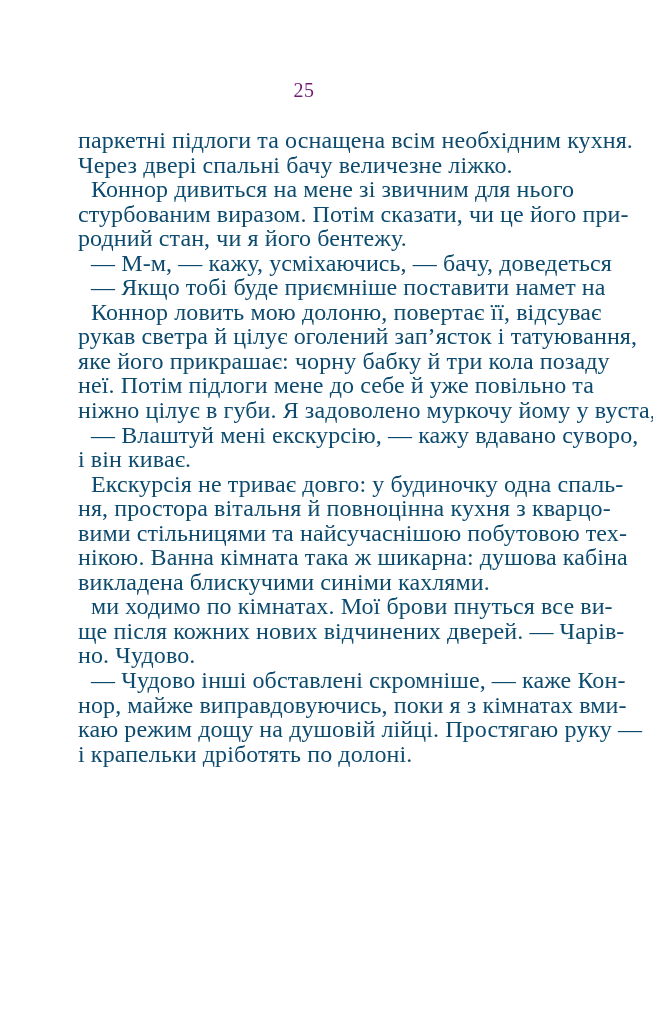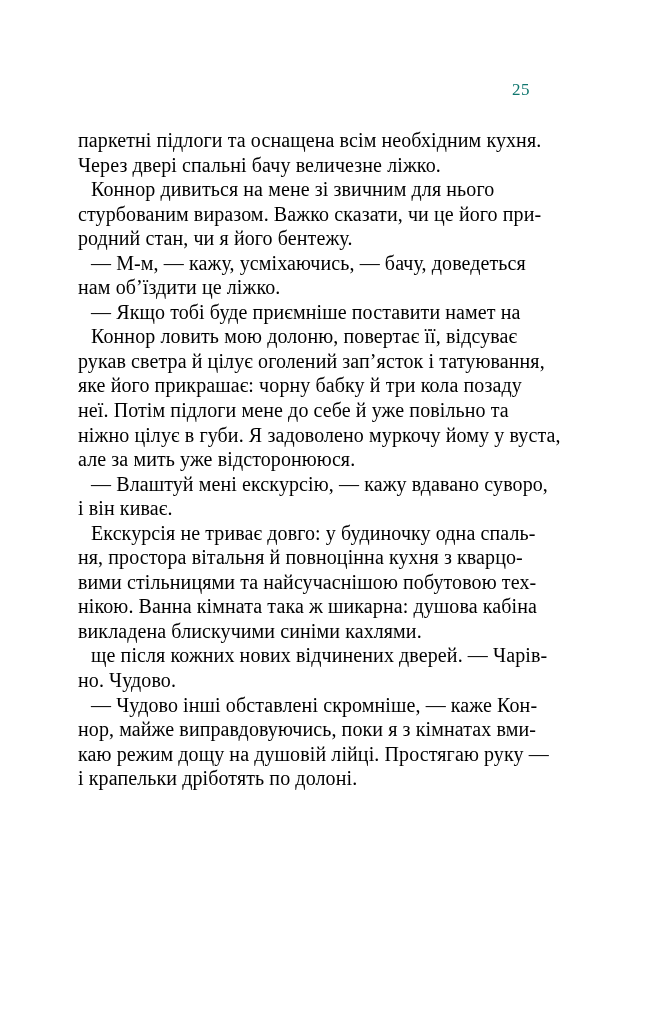--- a/index.html
+++ b/index.html
@@ -13,89 +13,88 @@
     height: 1024px;
     background: #ffffff;
     overflow: hidden;
     font-family: "Liberation Serif", "DejaVu Serif", serif;
   }
   .page-number {
     position: absolute;
     top: 81px;
     left: 78px;
     width: 452px;
-    text-align: right;
-    font-size: 17px;
+    text-align: center;
+    font-size: 20px;
     line-height: 18px;
-    color: #0f766e;
+    color: #701a75;
     letter-spacing: 0.5px;
   }
   .text-block {
     position: absolute;
     top: 128px;
     left: 78px;
     width: 464px;
   }
   .para {
     margin: 0;
     padding: 0;
   }
   .line {
-    font-size: 20px;
+    font-size: 24px;
     line-height: 24.55px;
-    color: #000000;
+    color: #0c4a6e;
     letter-spacing: 0.1px;
     white-space: nowrap;
   }
   .para.indent .line:first-child {
     padding-left: 13px;
   }
 </style>
 </head>
 <body>
 
 <div class="page">
   <div class="page-number">25</div>
   <div class="text-block" id="text-block">
       <div class="para">
         <div class="line">паркетні підлоги та оснащена всім необхідним кухня.</div>
         <div class="line">Через двері спальні бачу величезне ліжко.</div>
       </div>
       <div class="para indent">
         <div class="line">Коннор дивиться на мене зі звичним для нього</div>
-        <div class="line">стурбованим виразом. Важко сказати, чи це його при-</div>
+        <div class="line">стурбованим виразом. Потім сказати, чи це його при-</div>
         <div class="line">родний стан, чи я його бентежу.</div>
       </div>
       <div class="para indent">
         <div class="line">— М-м, — кажу, усміхаючись, — бачу, доведеться</div>
-        <div class="line">нам об’їздити це ліжко.</div>
       </div>
       <div class="para indent">
         <div class="line">— Якщо тобі буде приємніше поставити намет на</div>
       </div>
       <div class="para indent">
         <div class="line">Коннор ловить мою долоню, повертає її, відсуває</div>
         <div class="line">рукав светра й цілує оголений зап’ясток і татуювання,</div>
         <div class="line">яке його прикрашає: чорну бабку й три кола позаду</div>
         <div class="line">неї. Потім підлоги мене до себе й уже повільно та</div>
         <div class="line">ніжно цілує в губи. Я задоволено муркочу йому у вуста,</div>
-        <div class="line">але за мить уже відсторонююся.</div>
       </div>
       <div class="para indent">
         <div class="line">— Влаштуй мені екскурсію, — кажу вдавано суворо,</div>
         <div class="line">і він киває.</div>
       </div>
       <div class="para indent">
         <div class="line">Екскурсія не триває довго: у будиночку одна спаль-</div>
         <div class="line">ня, простора вітальня й повноцінна кухня з кварцо-</div>
         <div class="line">вими стільницями та найсучаснішою побутовою тех-</div>
         <div class="line">нікою. Ванна кімната така ж шикарна: душова кабіна</div>
         <div class="line">викладена блискучими синіми кахлями.</div>
       </div>
       <div class="para indent">
+        <div class="line">ми ходимо по кімнатах. Мої брови пнуться все ви-</div>
         <div class="line">ще після кожних нових відчинених дверей. — Чарів-</div>
         <div class="line">но. Чудово.</div>
       </div>
       <div class="para indent">
         <div class="line">— Чудово інші обставлені скромніше, — каже Кон-</div>
         <div class="line">нор, майже виправдовуючись, поки я з кімнатах вми-</div>
         <div class="line">каю режим дощу на душовій лійці. Простягаю руку —</div>
         <div class="line">і крапельки дріботять по долоні.</div>
       </div>
     </div>

